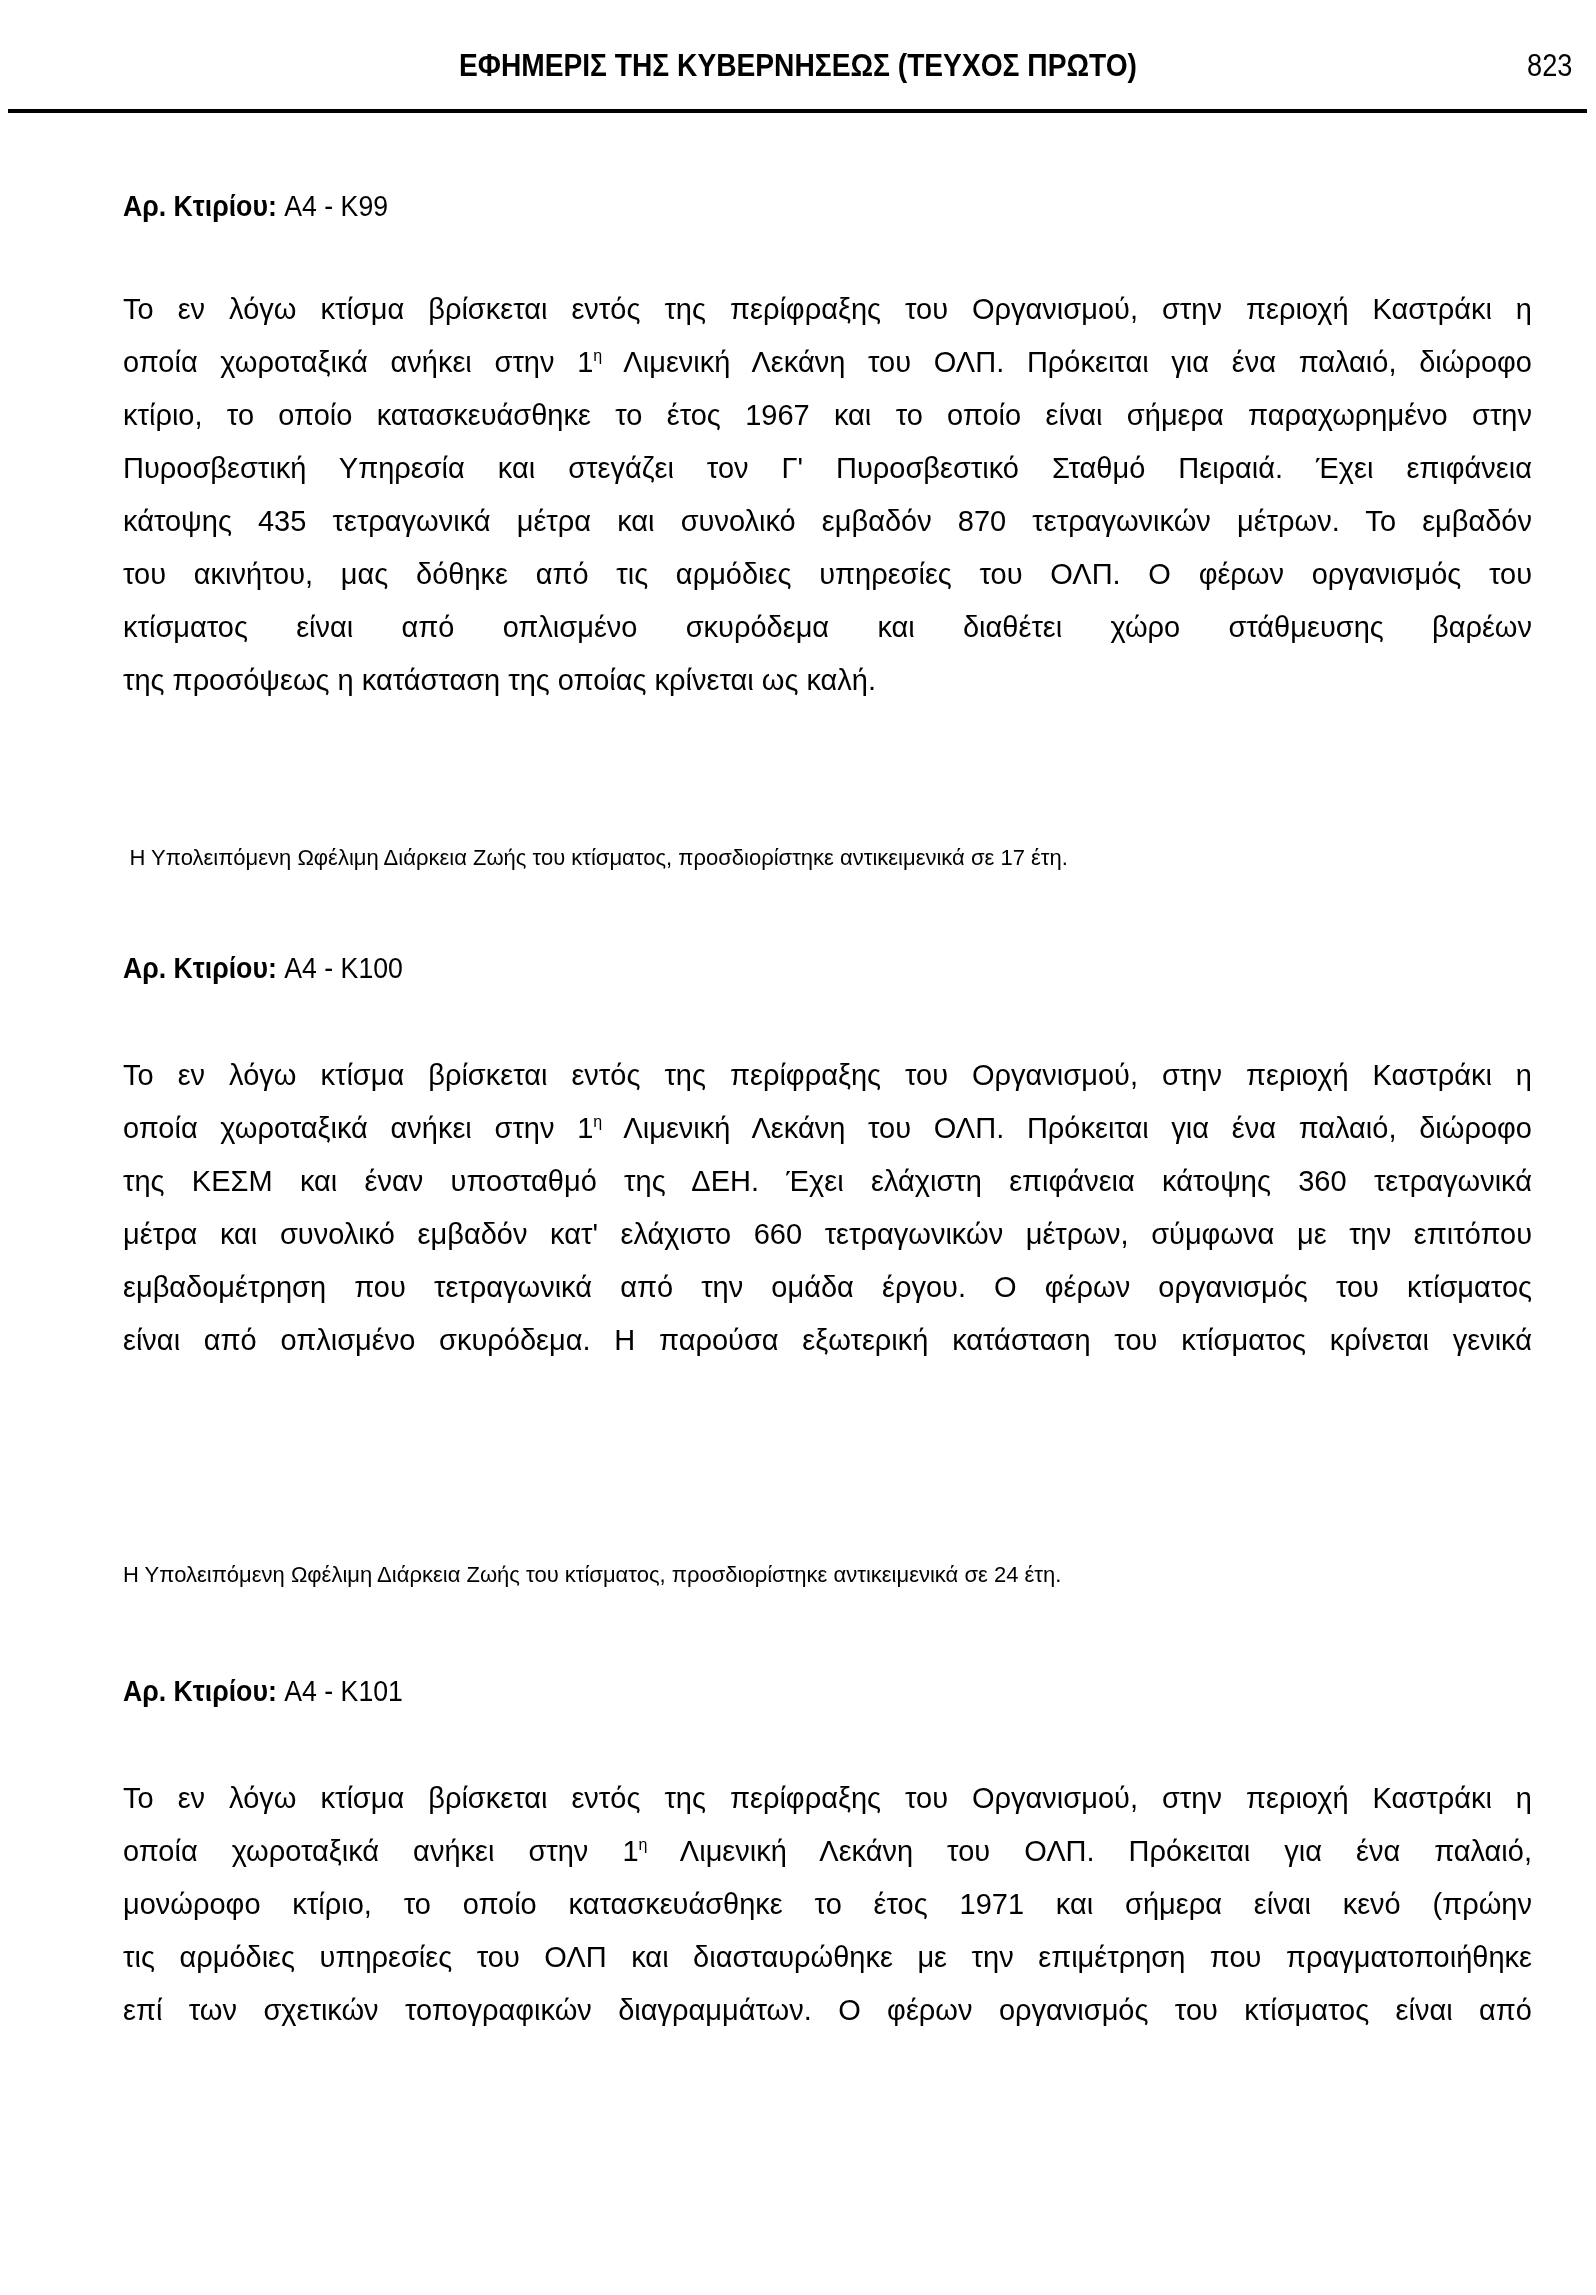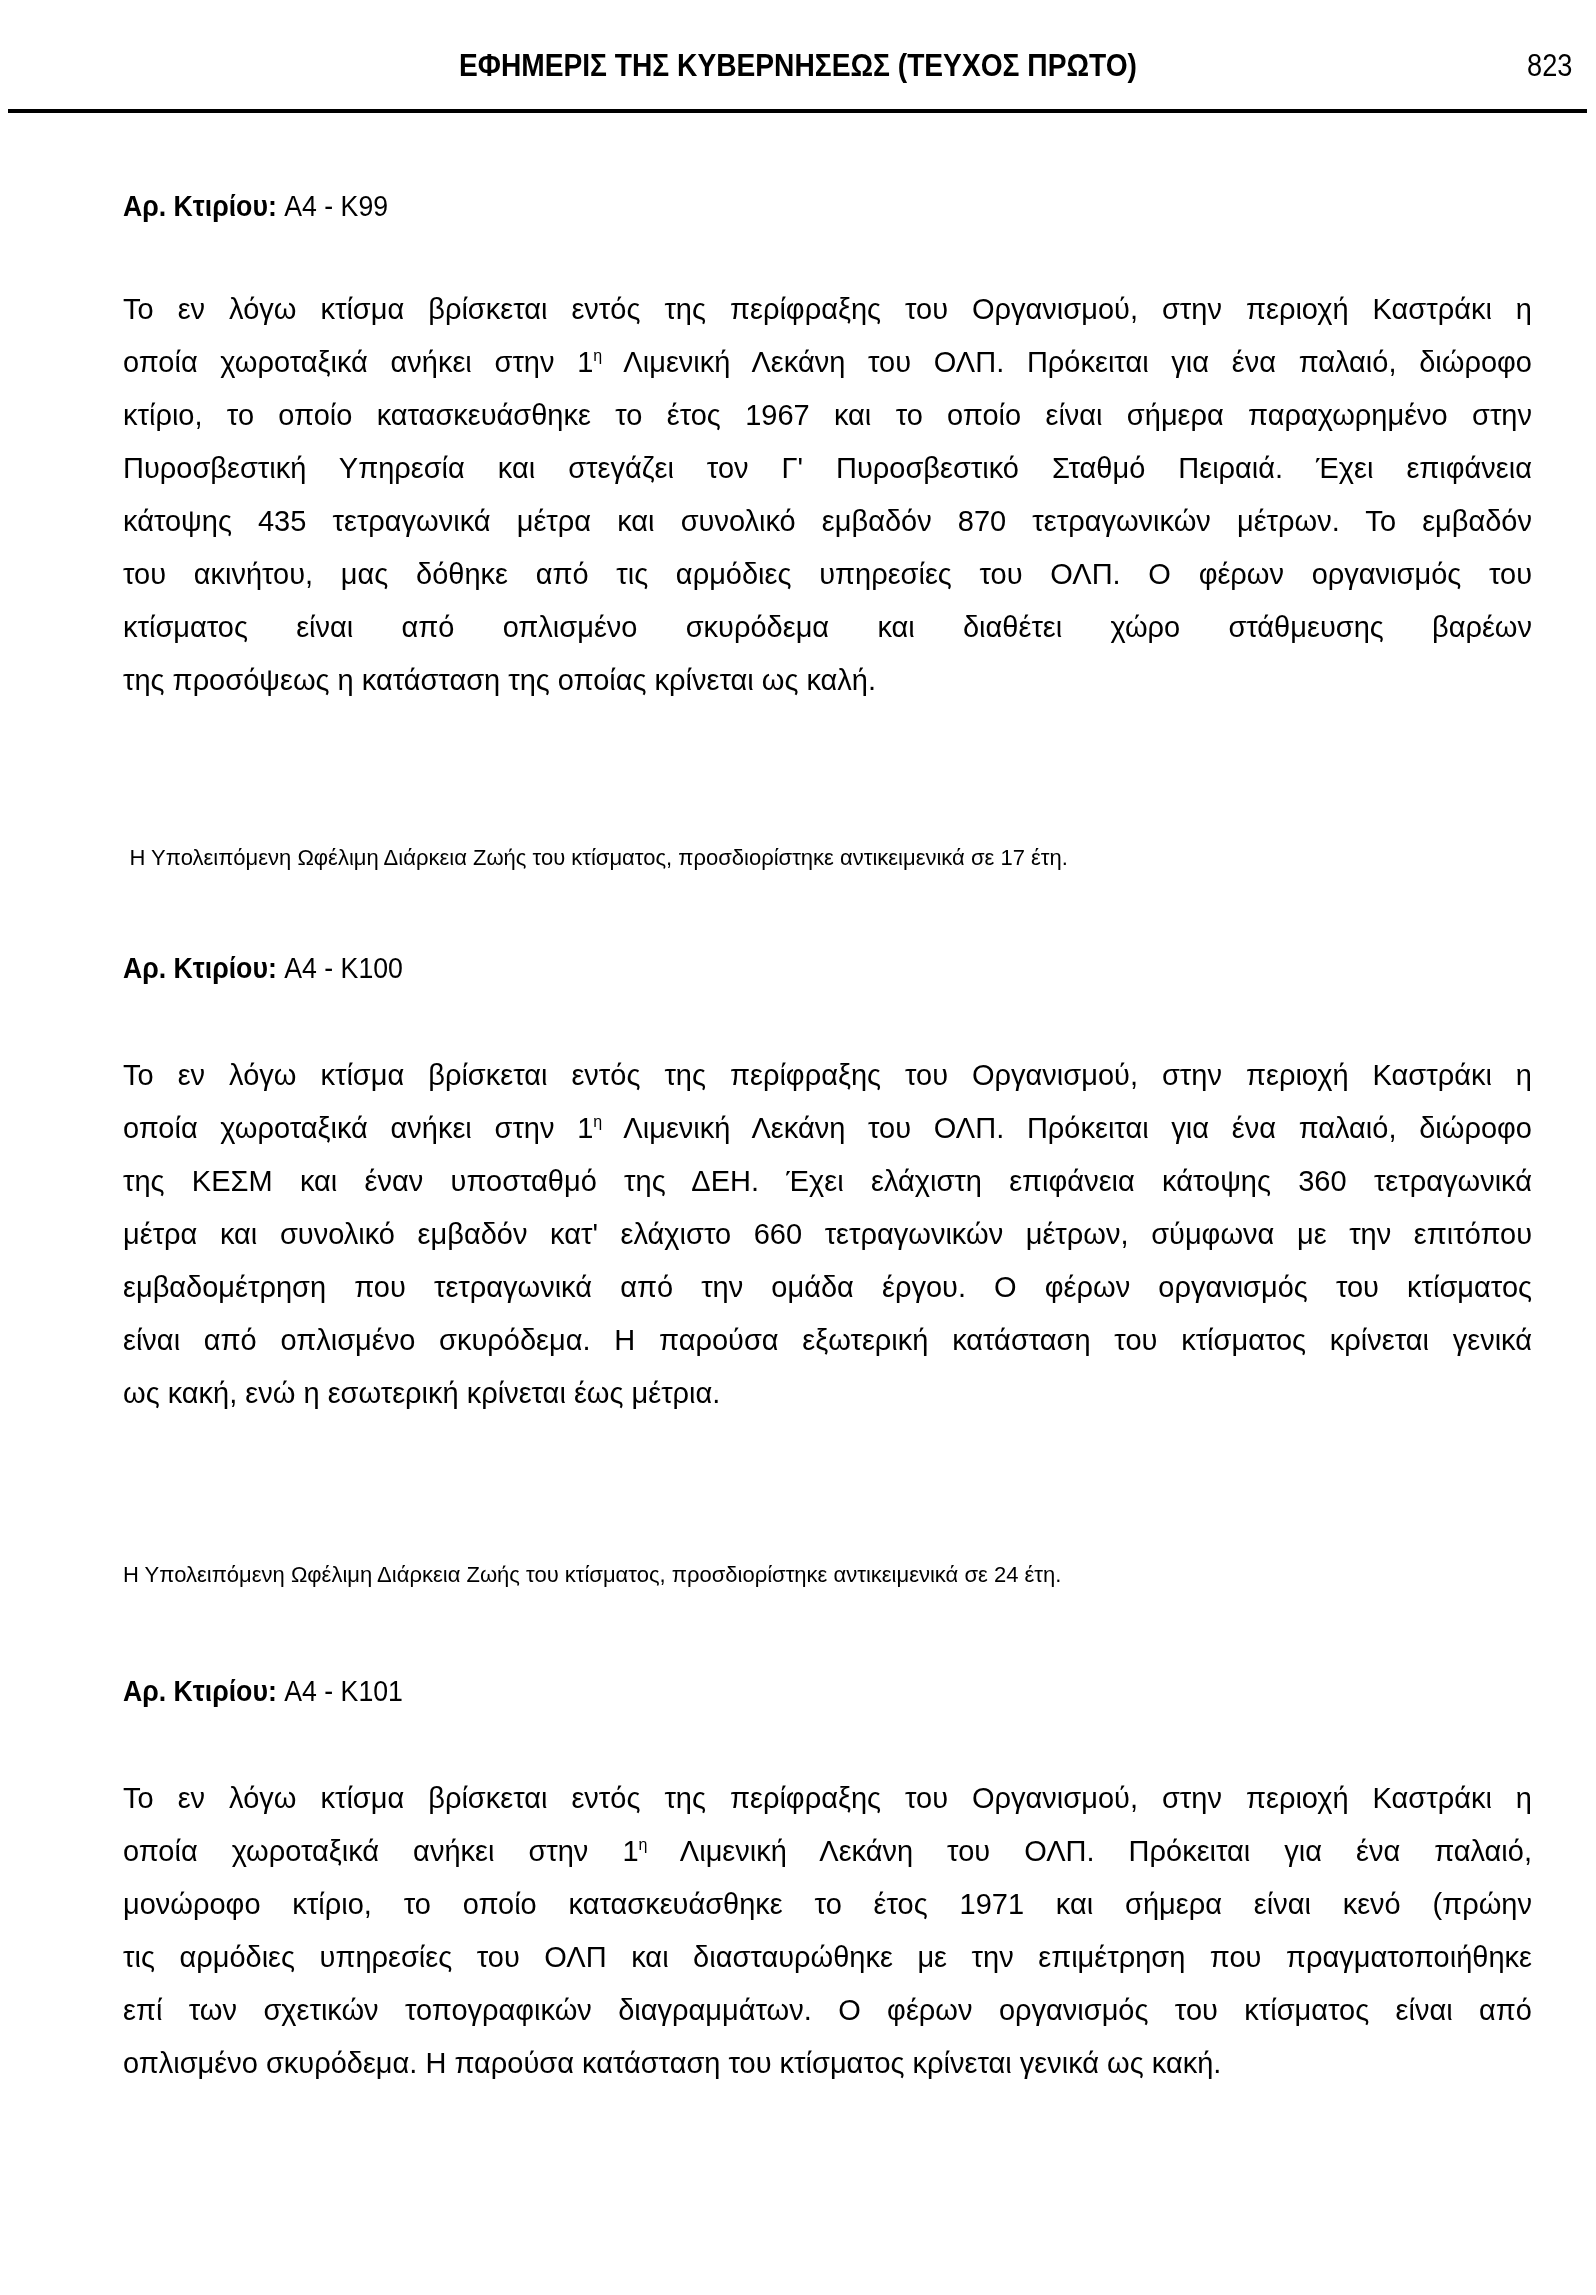--- a/index.html
+++ b/index.html
@@ -70,32 +70,30 @@
       <span class="label">Αρ. Κτιρίου:</span>
       <span class="val">Α4 - Κ100</span>
     </div>
     <div class="para" style="top:1049px;">
         <span class="ln">Το εν λόγω κτίσμα βρίσκεται εντός της περίφραξης του Οργανισμού, στην περιοχή Καστράκι η</span>
         <span class="ln"><span>οποία χωροταξικά ανήκει στην 1</span><sup>η</sup><span> Λιμενική Λεκάνη του ΟΛΠ. Πρόκειται για ένα παλαιό, διώροφο</span></span>
         <span class="ln">της ΚΕΣΜ και έναν υποσταθμό της ΔΕΗ. Έχει ελάχιστη επιφάνεια κάτοψης 360 τετραγωνικά</span>
         <span class="ln">μέτρα και συνολικό εμβαδόν κατ' ελάχιστο 660 τετραγωνικών μέτρων, σύμφωνα με την επιτόπου</span>
         <span class="ln">εμβαδομέτρηση που τετραγωνικά από την ομάδα έργου. Ο φέρων οργανισμός του κτίσματος</span>
         <span class="ln">είναι από οπλισμένο σκυρόδεμα. Η παρούσα εξωτερική κατάσταση του κτίσματος κρίνεται γενικά</span>
-        <span class="ln last">ως κακή, ενώ η εσωτερική κρίνεται έως μέτρια.</span>
       </div>
     <div class="summary" style="top:1562px;">Η Υπολειπόμενη Ωφέλιμη Διάρκεια Ζωής του κτίσματος, προσδιορίστηκε αντικειμενικά σε 24 έτη.</div>
 
     <div class="bldg-title" style="top:1675px;">
       <span class="label">Αρ. Κτιρίου:</span>
       <span class="val">Α4 - Κ101</span>
     </div>
     <div class="para" style="top:1772px;">
         <span class="ln">Το εν λόγω κτίσμα βρίσκεται εντός της περίφραξης του Οργανισμού, στην περιοχή Καστράκι η</span>
         <span class="ln"><span>οποία χωροταξικά ανήκει στην 1</span><sup>η</sup><span> Λιμενική Λεκάνη του ΟΛΠ. Πρόκειται για ένα παλαιό,</span></span>
         <span class="ln">μονώροφο κτίριο, το οποίο κατασκευάσθηκε το έτος 1971 και σήμερα είναι κενό (πρώην</span>
         <span class="ln">τις αρμόδιες υπηρεσίες του ΟΛΠ και διασταυρώθηκε με την επιμέτρηση που πραγματοποιήθηκε</span>
         <span class="ln">επί των σχετικών τοπογραφικών διαγραμμάτων. Ο φέρων οργανισμός του κτίσματος είναι από</span>
-        <span class="ln last">οπλισμένο σκυρόδεμα. Η παρούσα κατάσταση του κτίσματος κρίνεται γενικά ως κακή.</span>
       </div>
 
   </div>
 </div>
 
 
 </body></html>

